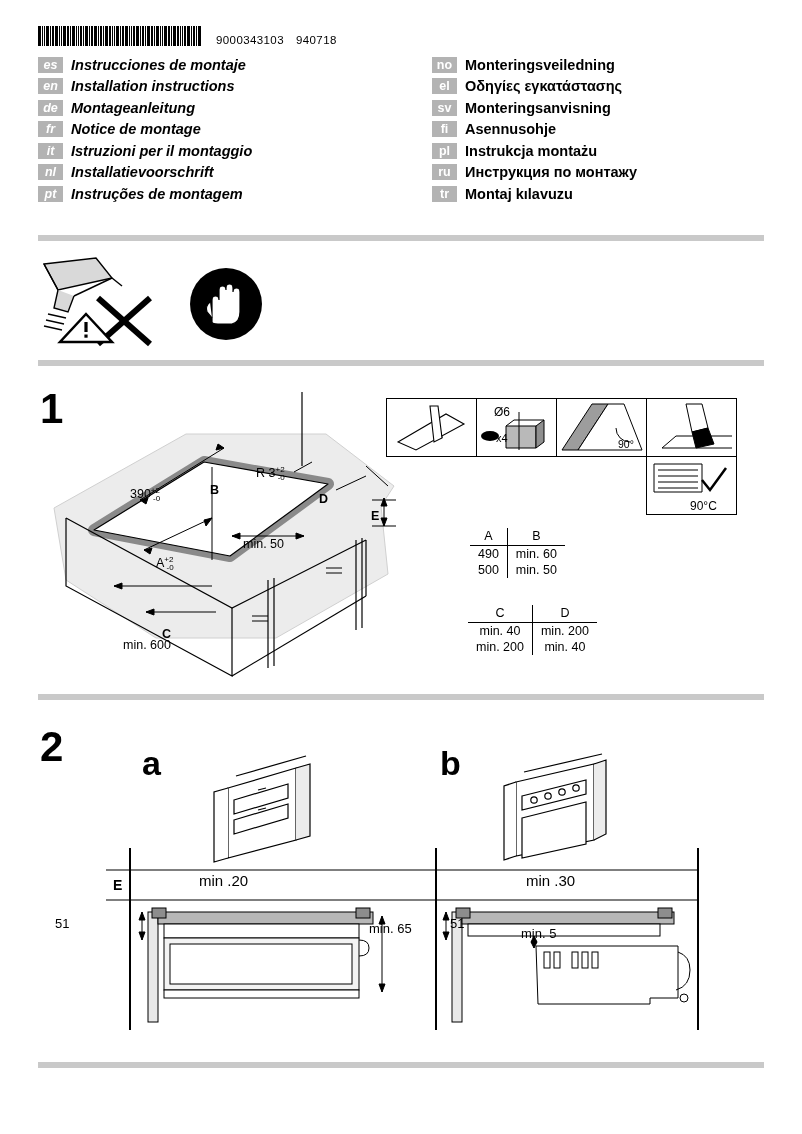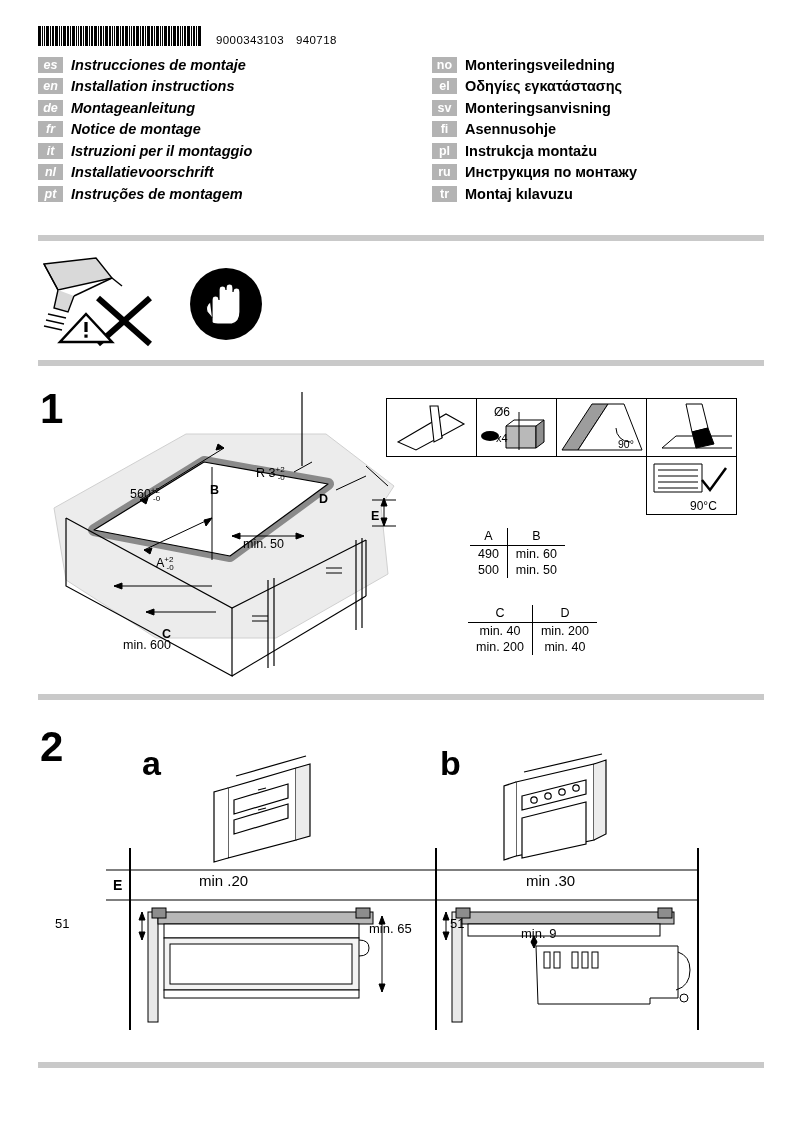--- a/index.html
+++ b/index.html
@@ -374,21 +374,21 @@
       <line x1="336" y1="136" x2="360" y2="136"></line>
 
       <line x1="290" y1="178" x2="306" y2="178"></line>
       <line x1="290" y1="183" x2="306" y2="183"></line>
       <line x1="216" y1="226" x2="232" y2="226"></line>
       <line x1="216" y1="231" x2="232" y2="231"></line>
     </g>
   </svg>
 
   <div class="lbl" style="left:130px; top:487px;">
-    <span>560</span><span class="supsub">+2<br>&nbsp;-0</span>
+    <span>390</span><span class="supsub">+2<br>&nbsp;-0</span>
   </div>
   <div class="lbl" style="left:256px; top:466px;">
     <span>R 3</span><span class="supsub">+2<br>&nbsp;-0</span>
   </div>
   <div class="lbl b" style="left:210px; top:483px;">B</div>
   <div class="lbl b" style="left:319px; top:492px;">D</div>
   <div class="lbl b" style="left:371px; top:509px;">E</div>
   <div class="lbl" style="left:243px; top:537px;">min. 50</div>
   <div class="lbl" style="left:156px; top:556px;">
     <span>A</span><span class="supsub">+2<br>&nbsp;-0</span>
@@ -585,15 +585,15 @@
     </g>
   </svg>
 
   <div class="lbl b" style="left:113px; top:877px; font-size:14px;">E</div>
   <div class="lbl" style="left:199px; top:872px; font-size:15px;">min .20</div>
   <div class="lbl" style="left:526px; top:872px; font-size:15px;">min .30</div>
 
   <div class="lbl" style="left:55px; top:916px; font-size:13px;">51</div>
   <div class="lbl" style="left:369px; top:921px; font-size:13px;">min. 65</div>
   <div class="lbl" style="left:450px; top:916px; font-size:13px;">51</div>
-  <div class="lbl" style="left:521px; top:926px; font-size:13px;">min. 9</div>
+  <div class="lbl" style="left:521px; top:926px; font-size:13px;">min. 5</div>
 
 </div>
 
 </body></html>

